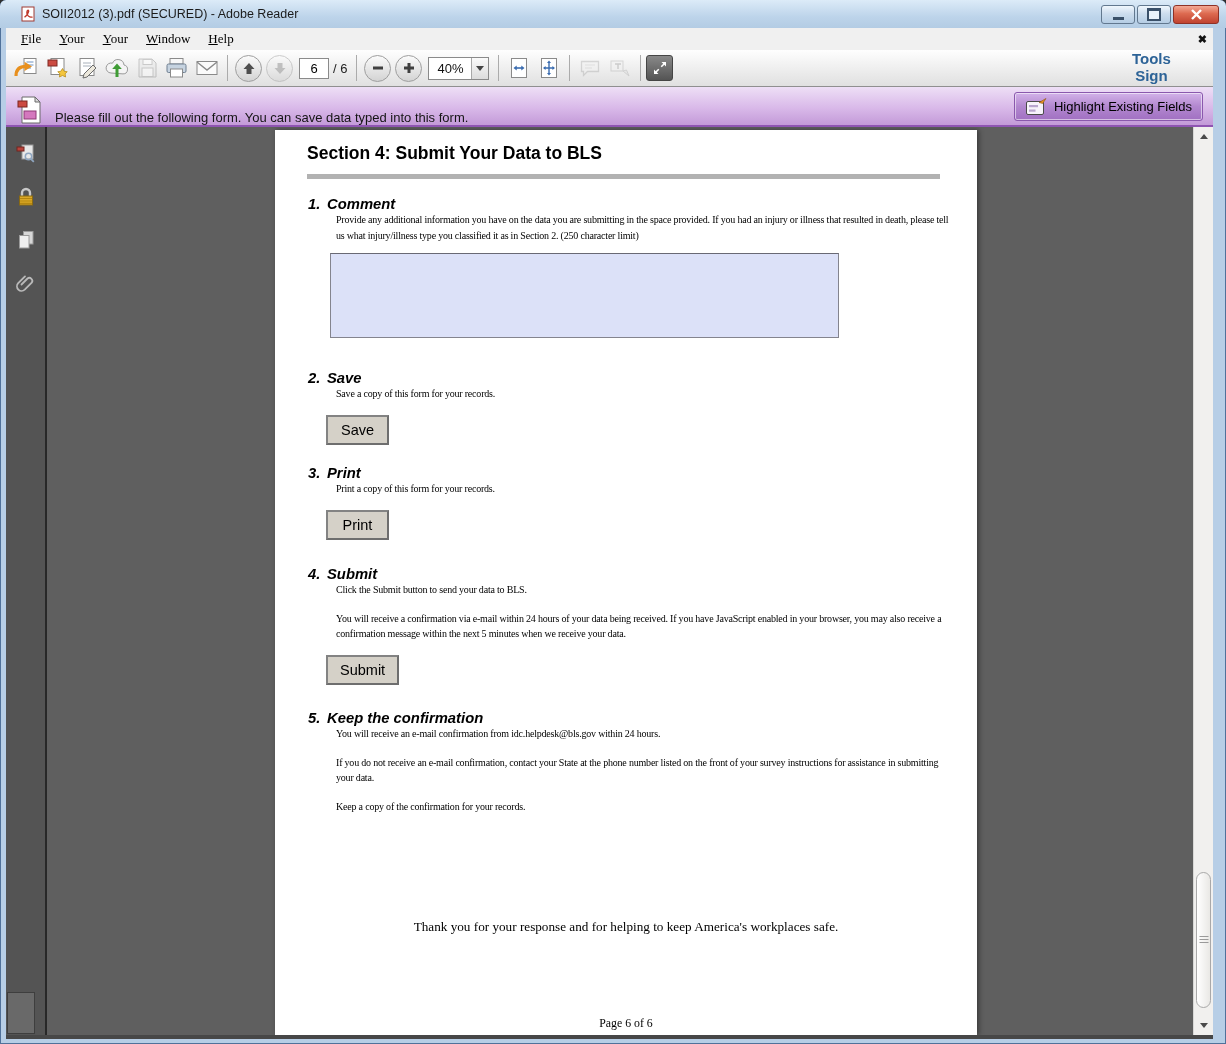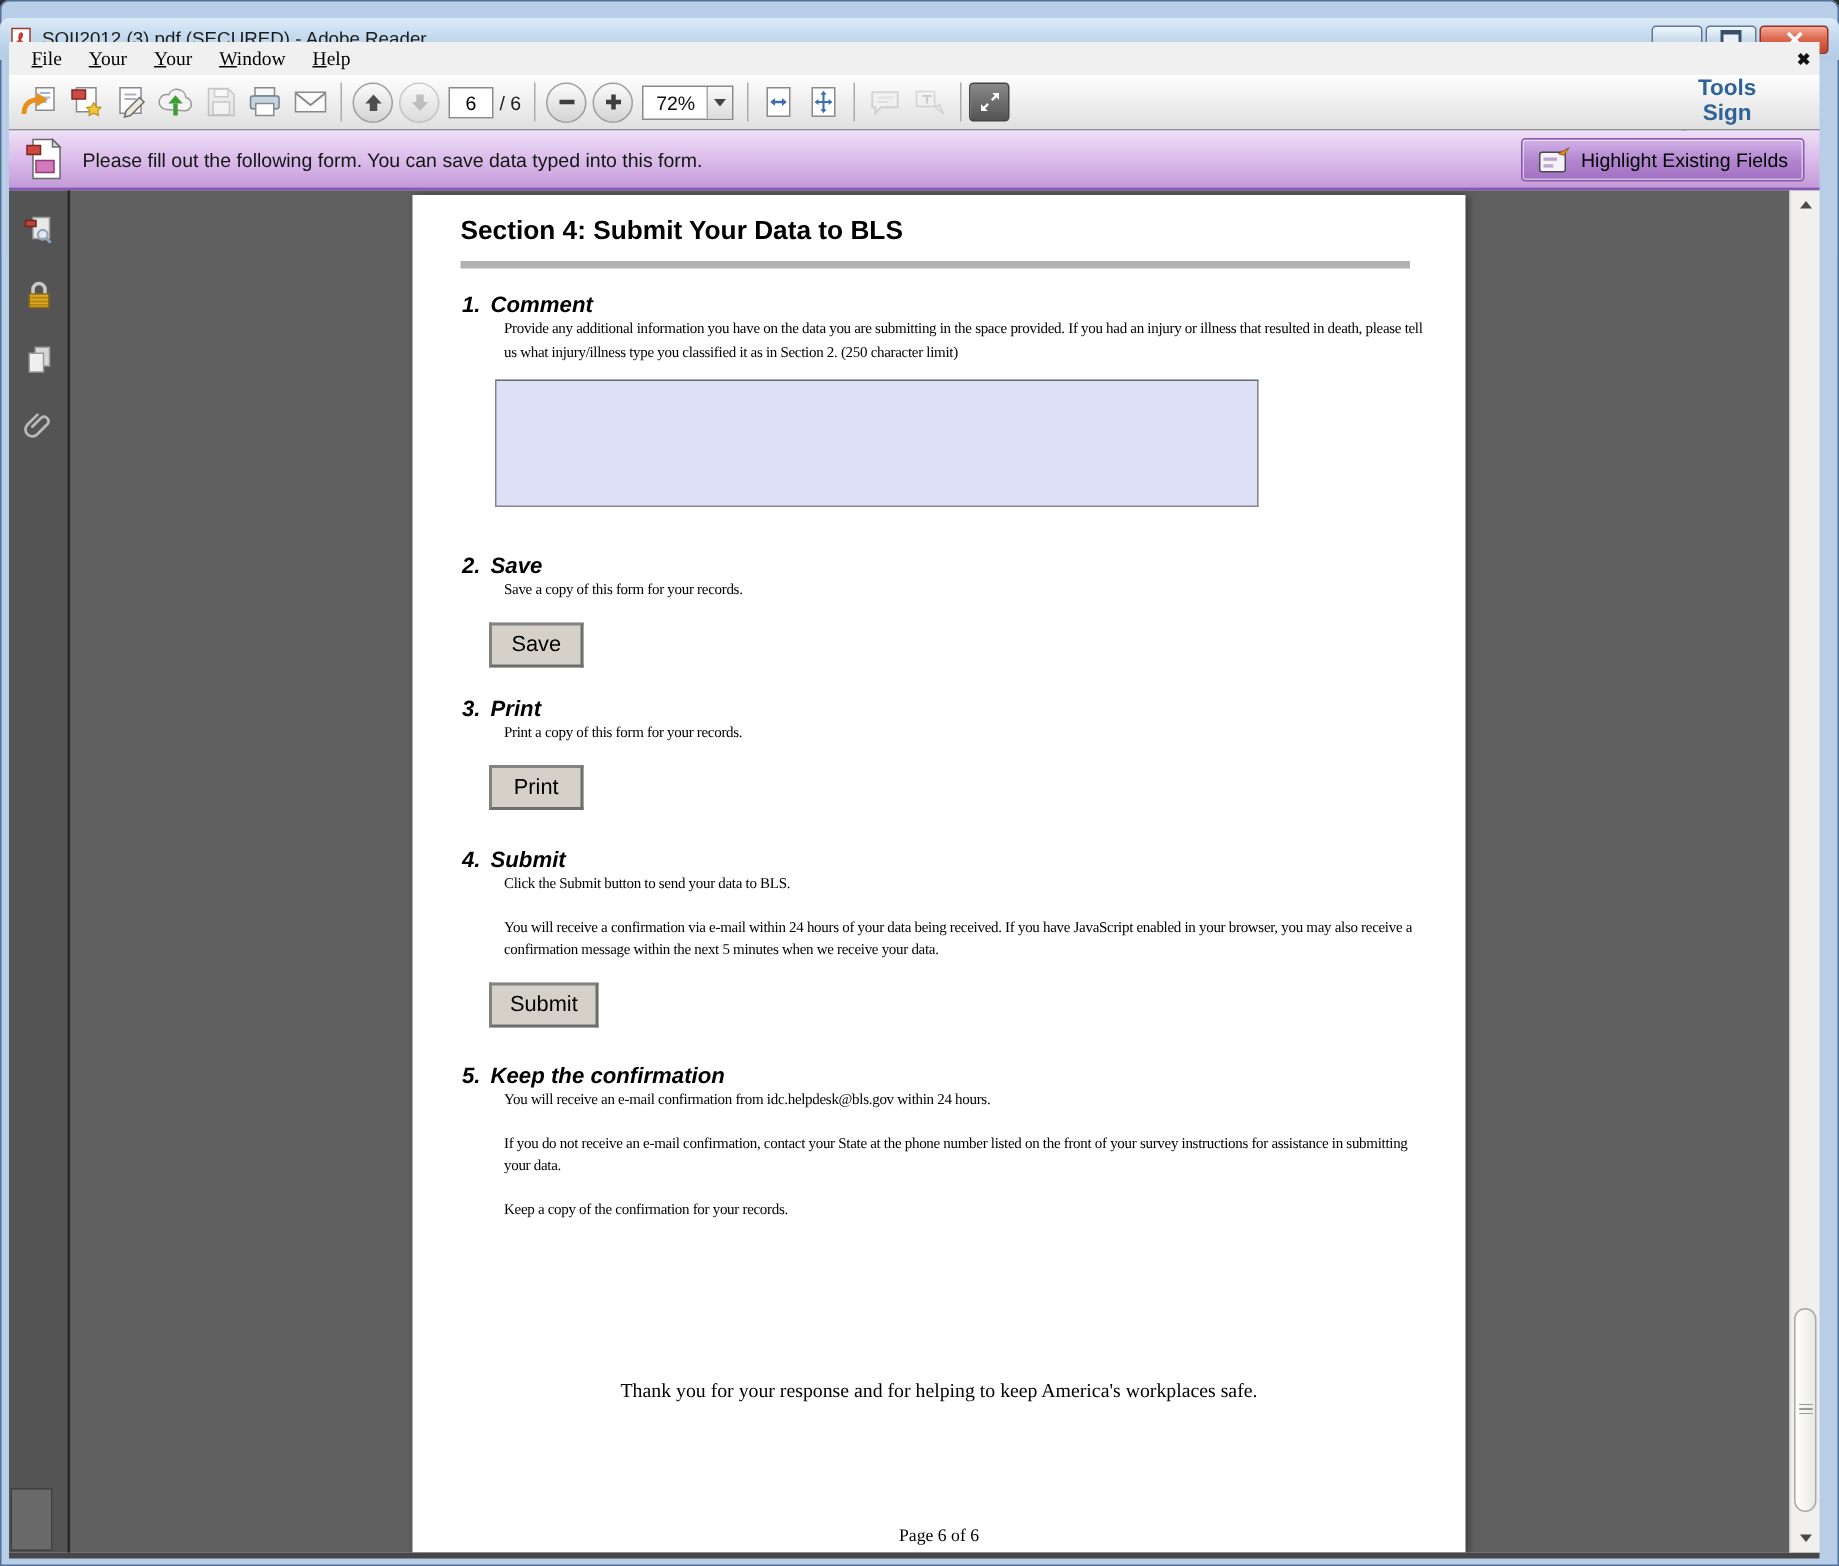--- a/index.html
+++ b/index.html
@@ -1,22 +1,22 @@
 <!DOCTYPE html>
 <html><head>
 <meta charset="utf-8">
 <style>
   html,body{margin:0;padding:0;background:#2f2f2f;}
   .window{position:relative;width:1226px;height:1044px;background:#b7cee6;
           font-family:"Liberation Sans",sans-serif;overflow:hidden;
           border-radius:6px 6px 0 0;box-shadow:inset 0 0 0 1px #50719a;}
   
-  .titlebar{position:absolute;top:12px;left:0;right:0;height:28px;
+  .titlebar{position:absolute;top:0;left:0;right:0;height:28px;
             background:linear-gradient(#dcebf8,#bdd4ea 60%,#b3cce4);
-            display:flex;align-items:center;padding-left:7px;border-radius:6px 6px 0 0;}
+            display:flex;align-items:center;padding-left:21px;border-radius:6px 6px 0 0;}
   .title-text{font-size:12.5px;color:#1b1b1b;margin-left:6px;}
   .win-buttons{position:absolute;top:5px;right:7px;display:flex;gap:2px;}
   .win-btn{height:19px;border-radius:3px;border:1px solid #5f7档;display:flex;align-items:center;justify-content:center;box-sizing:border-box;}
   .win-btn{border:1px solid #62788f;}
   .win-min,.win-max{width:34px;background:linear-gradient(#f0f7fd,#cdddee 45%,#b5cde4);}
   .win-close{width:46px;background:linear-gradient(#f3a995,#dd6a50 45%,#c04330);border-color:#8e3126;}
   .glyph-min{width:11px;height:3px;background:#3a5069;margin-top:7px;}
   .glyph-max{width:10px;height:8px;border:2px solid #3a5069;border-top-width:3px;background:#e9f2fa;}
   
   .app{position:absolute;top:28px;left:6px;right:13px;bottom:5px;display:flex;flex-direction:column;}
@@ -42,21 +42,21 @@
   .zoom-dd{width:17px;height:21px;background:linear-gradient(#fafafa,#dcdcdc);border-left:1px solid #a8a8a8;
            display:flex;align-items:center;justify-content:center;box-sizing:border-box;}
   .dd-arrow{width:0;height:0;border-left:4px solid transparent;border-right:4px solid transparent;border-top:5px solid #444;}
   .fs-btn{width:27px;height:26px;border-radius:3px;background:linear-gradient(#898989,#545454);
           border:1px solid #454545;display:flex;align-items:center;justify-content:center;box-sizing:border-box;flex:none;}
   .tb-right{margin-left:auto;display:flex;align-items:center;height:100%;flex-direction:column;}
   .tb-label{color:#2d6397;font-weight:bold;font-size:15px;padding:0 21px;}
   .tb-dot{width:0;height:28px;border-left:1px dotted #999;}
   
   .notice{height:40px;background:linear-gradient(#eedff6,#d9b9e9 55%,#c39ad8);
-          border-bottom:2px solid #8f55b2;display:flex;align-items:center;padding:11px 10px;
+          border-bottom:2px solid #8f55b2;display:flex;align-items:flex-end;padding:0 10px;
           box-sizing:border-box;position:relative;flex:none;}
   .notice-text{font-size:13px;color:#151515;margin-left:13px;}
   .hl-btn{position:absolute;right:10px;top:5px;display:flex;align-items:center;gap:7px;height:29px;padding:0 10px;
           border-radius:3px;background:linear-gradient(#d3b2e9,#b287cf 50%,#a170c2);
           border:1px solid #8a58ad;box-shadow:inset 0 0 0 1px rgba(255,255,255,.55);font-size:13px;color:#000;box-sizing:border-box;}
   
   .content{flex:1;display:flex;min-height:0;}
   .sidebar{width:41px;background:#545454;border-right:2px solid #282828;position:relative;
            display:flex;flex-direction:column;align-items:center;padding-top:14px;gap:17px;box-sizing:border-box;flex:none;}
   .side-btn{width:26px;height:26px;display:flex;align-items:center;justify-content:center;}
@@ -197,21 +197,21 @@
           <rect x="1" y="4.5" width="10" height="3" fill="#3f3f3f"></rect>
         </svg>
       </span>
       <span class="circle-btn">
         <svg width="12" height="12" viewBox="0 0 12 12">
           <rect x="1" y="4.5" width="10" height="3" fill="#3f3f3f"></rect>
             <rect x="4.5" y="1" width="3" height="10" fill="#3f3f3f"></rect>
         </svg>
       </span>
       <span class="zoom-box">
-        <span class="zoom-val">72%</span>
+        <span class="zoom-val">40%</span>
         <span class="zoom-dd">
             <span class="dd-arrow"></span>
           </span>
       </span>
       <span class="tb-sep"></span>
       <span class="tb-btn">
         <svg width="24" height="24" viewBox="0 0 24 24">
           <rect x="4.5" y="2.5" width="15" height="19" fill="#fff" stroke="#8a8a8a"></rect>
           <path d="M8 12h8" stroke="#3a6cb0" stroke-width="1.6"></path>
           <path d="M6.5 12l3.2-2.6v5.2zM17.5 12l-3.2-2.6v5.2z" fill="#3a6cb0"></path>

